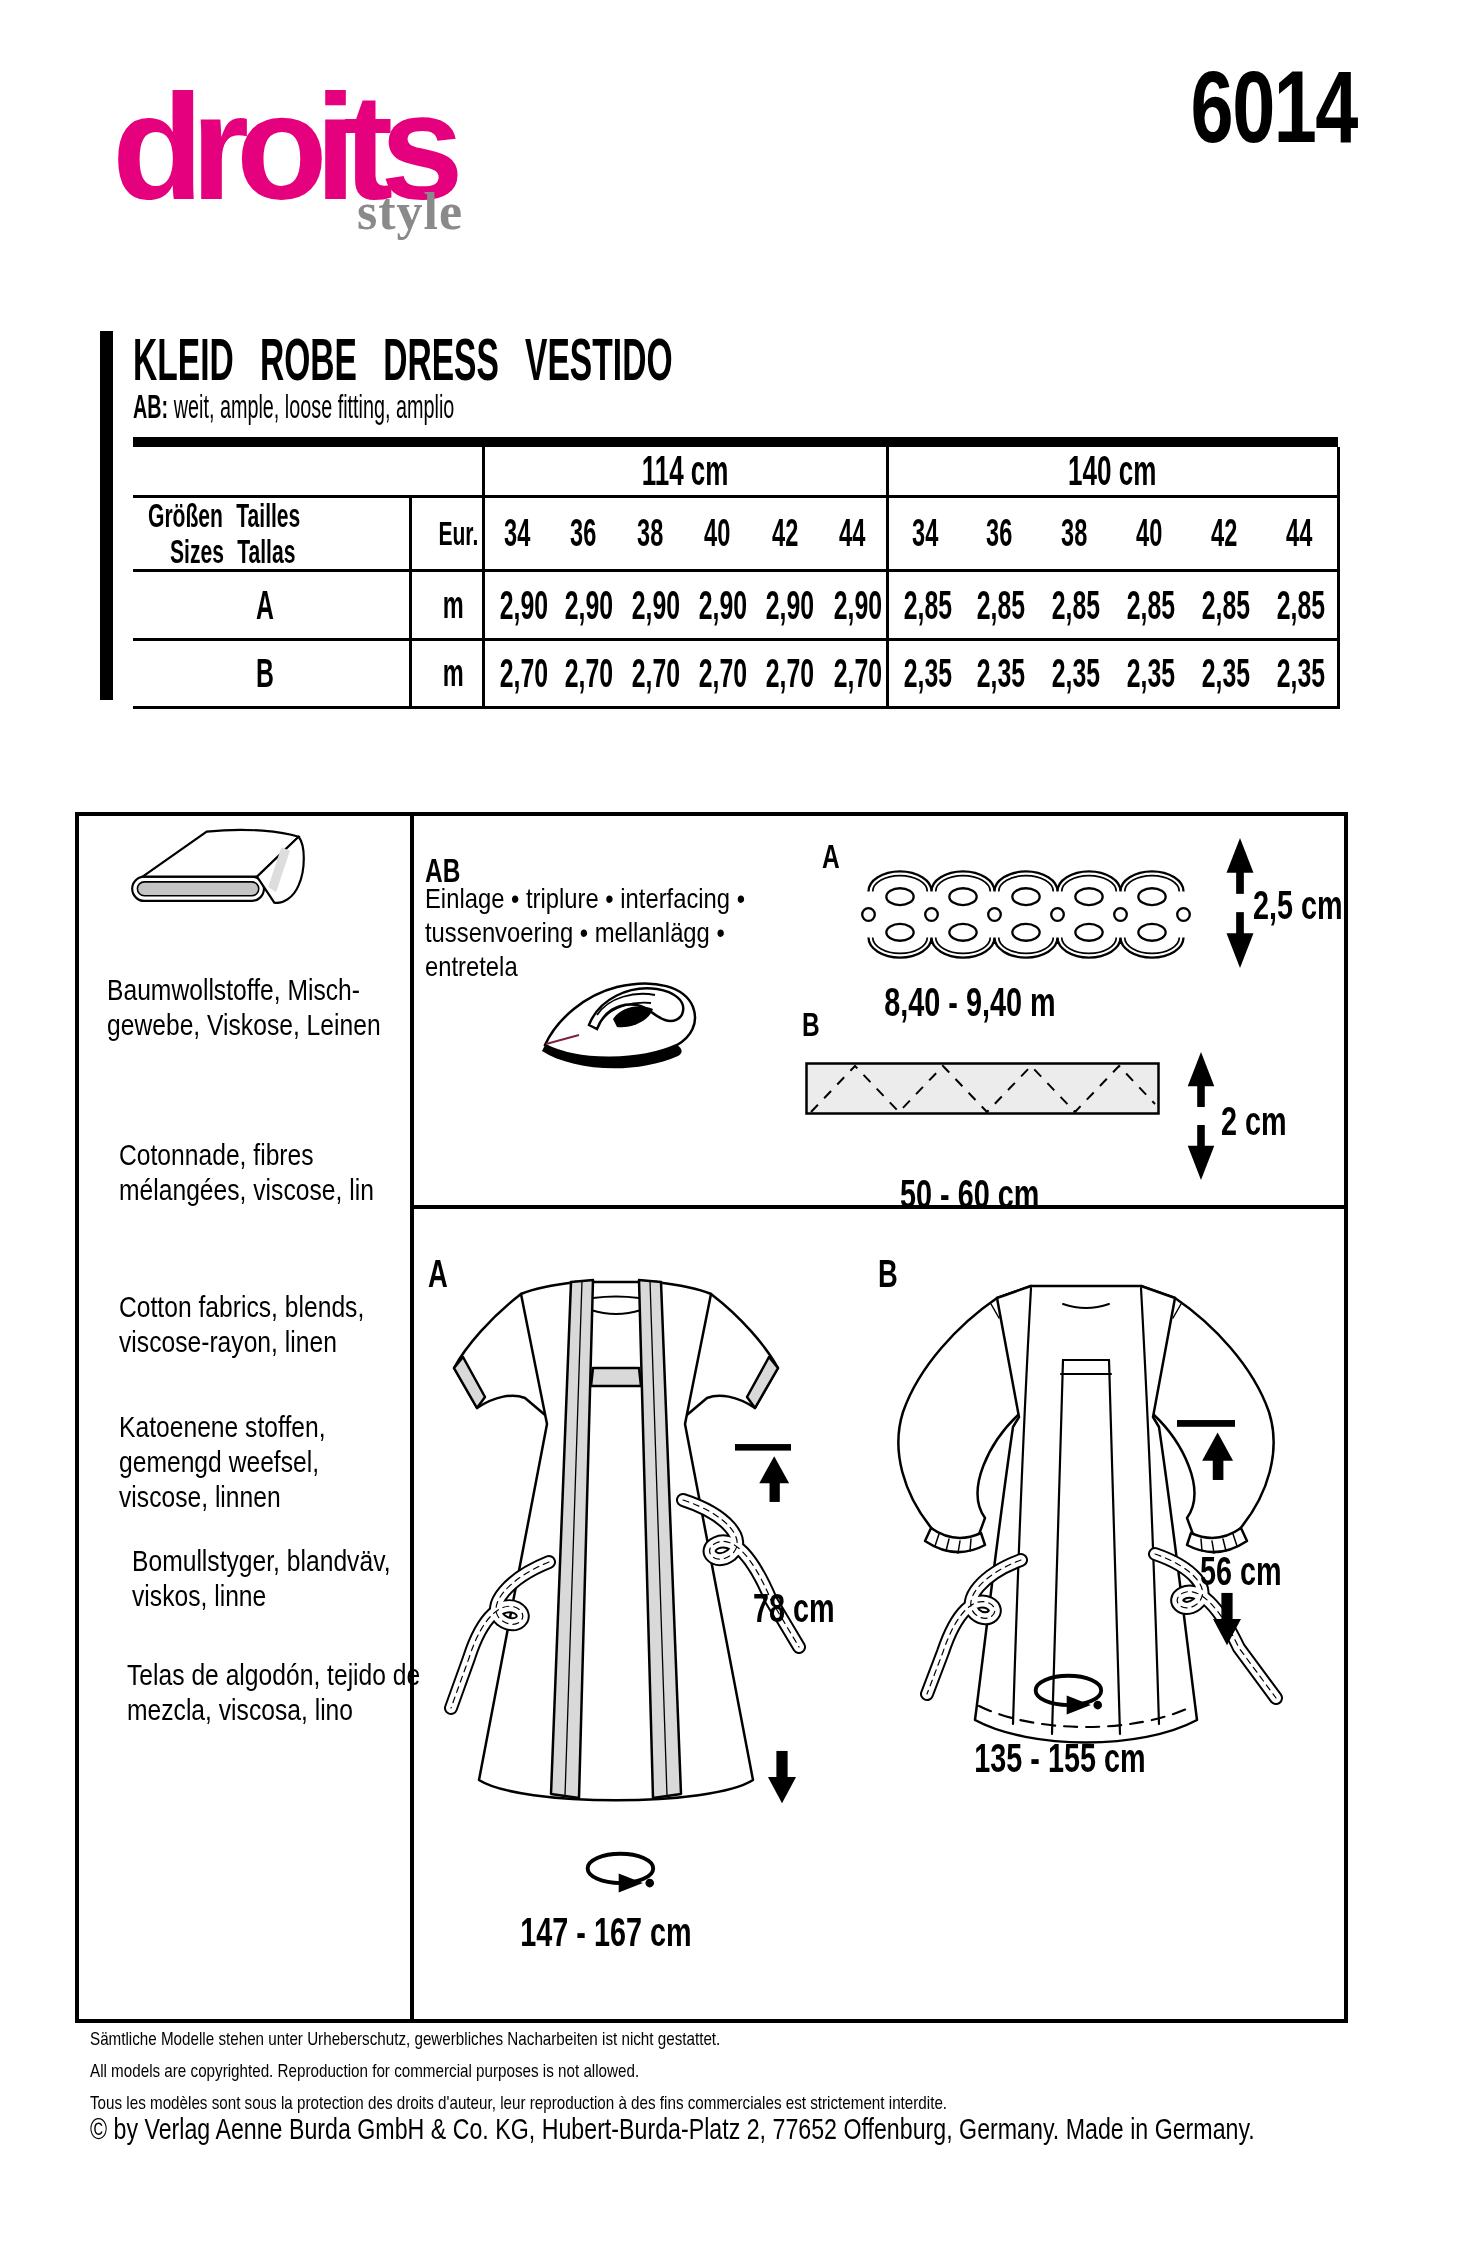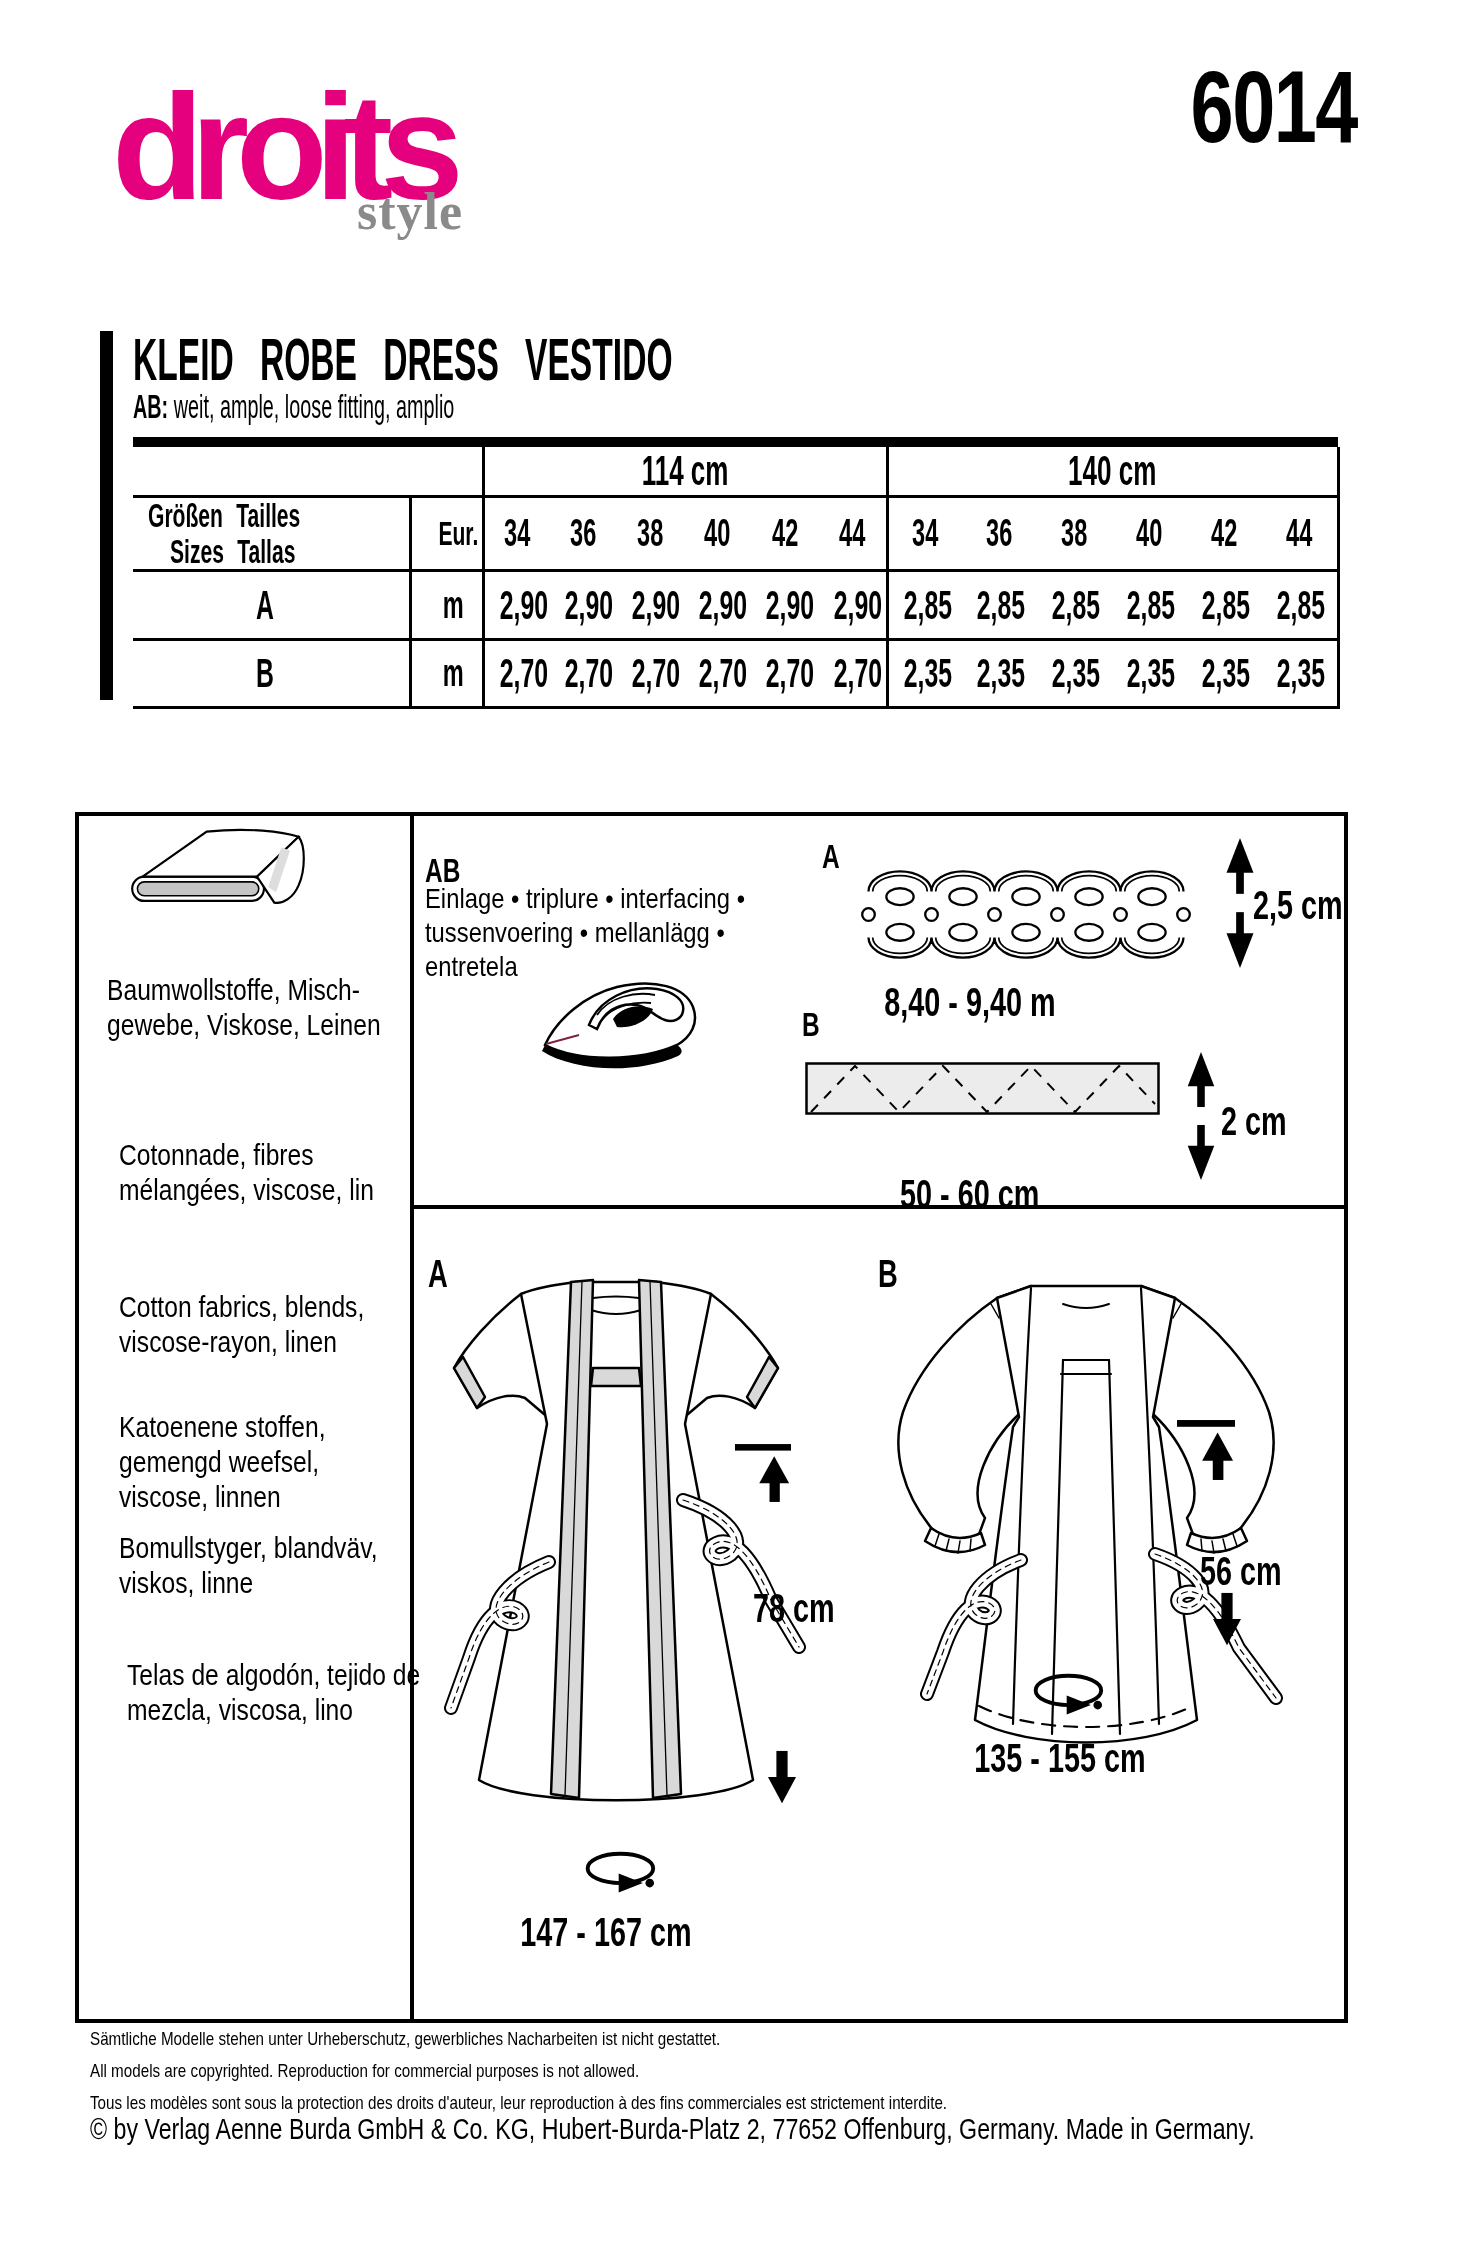--- a/index.html
+++ b/index.html
@@ -173,21 +173,21 @@
       </p>
     <p class="abs" style="left:40px;top:322px;margin:0;">
         <span class="blk sx85 fab">Cotonnade, fibres mélangées, viscose, lin</span>
       </p>
     <p class="abs" style="left:40px;top:474px;margin:0;">
         <span class="blk sx85 fab">Cotton fabrics, blends, viscose-rayon, linen</span>
       </p>
     <p class="abs" style="left:40px;top:594px;margin:0;">
         <span class="blk sx85 fab">Katoenene stoffen, gemengd weefsel, viscose, linnen</span>
       </p>
-    <p class="abs" style="left:40px;top:715px;margin:0;">
+    <p class="abs" style="left:40px;top:715px;margin:13px;">
         <span class="blk sx85 fab">Bomullstyger, blandväv, viskos, linne</span>
       </p>
     <p class="abs" style="left:40px;top:834px;margin:8px;">
         <span class="blk sx85 fab">Telas de algodón, tejido de mezcla, viscosa, lino</span>
       </p>
 
     <div class="abs" style="left:346px;top:19px;margin-top:18px;">
       <span class="cond sx72 seclbl">AB</span>
     </div>
     <div class="abs" style="left:346px;top:66px;">

